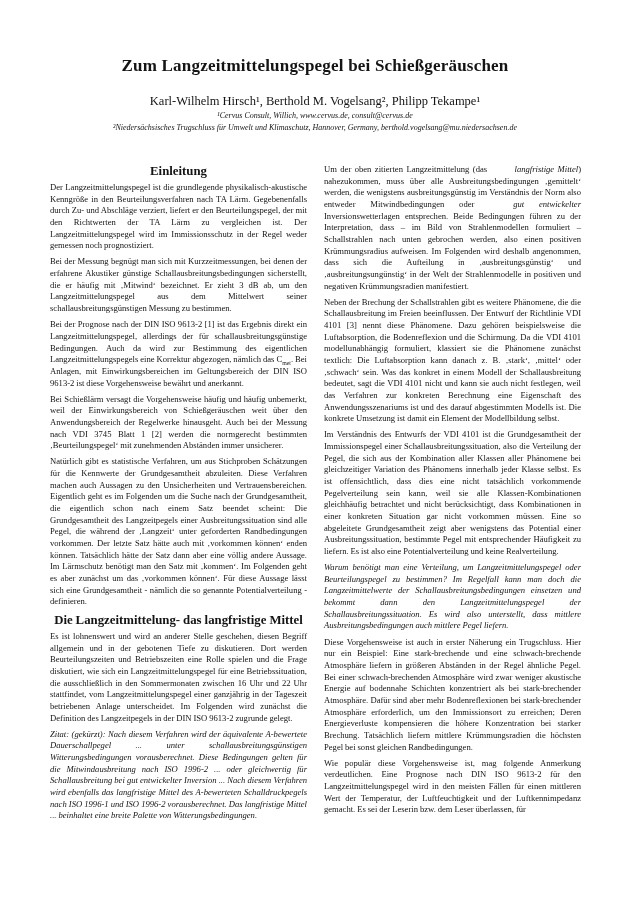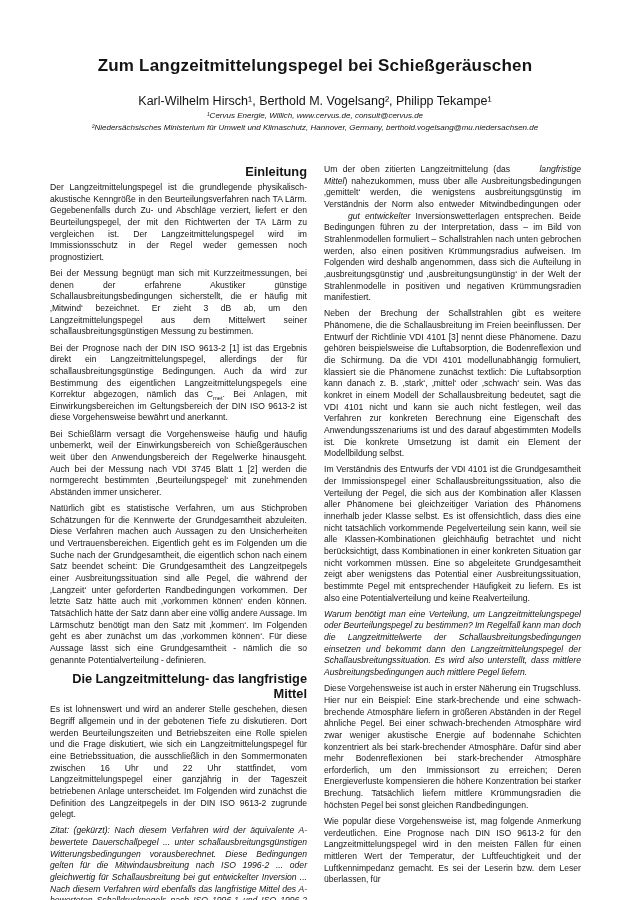--- a/index.html
+++ b/index.html
@@ -7,21 +7,21 @@
     padding: 0;
     background: #ffffff;
   }
   .page {
     position: relative;
     width: 596px;
     height: 900px;
     margin: 0 auto;
     background: #ffffff;
     color: #141414;
-    font-family: Liberation Sans, sans-serif;
+    font-family: Liberation Serif, serif;
     overflow: hidden;
     box-sizing: border-box;
   }
   .titleblock {
     padding-top: 56px;
     text-align: center;
   }
   .paper-title {
     margin: 0;
     font-size: 17px;
@@ -54,21 +54,21 @@
     line-height: 11.65px;
     hyphens: auto;
     -webkit-hyphens: auto;
     word-spacing: -0.2px;
   }
   .col h2 {
     margin: 5px 0 3px 0;
     font-size: 12.8px;
     line-height: 15px;
     font-weight: bold;
-    text-align: right;
+    text-align: center;
     hyphens: none;
   }
   .col h2:first-child {
     margin-top: 0;
   }
   .col p {
     margin: 0 0 4.5px 0;
   }
   .quote {
     font-style: italic;
@@ -84,22 +84,22 @@
   }
 </style>
 </head>
 <body>
 
 <div class="page">
 
   <header class="titleblock">
     <h1 class="paper-title">Zum Langzeitmittelungspegel bei Schießgeräuschen</h1>
     <div class="authors">Karl-Wilhelm Hirsch¹, Berthold M. Vogelsang², Philipp Tekampe¹</div>
-    <div class="affil">¹Cervus Energie, Willich, www.cervus.de, consult@cervus.de</div>
-    <div class="affil">²Niedersächsisches Ministerium für Umwelt und Klimaschutz, Hannover, Germany, berthold.vogelsang@mu.niedersachsen.de</div>
+    <div class="affil">¹Cervus Consult, Willich, www.cervus.de, consult@cervus.de</div>
+    <div class="affil">²Niedersächsisches Trugschluss für Umwelt und Klimaschutz, Hannover, Germany, berthold.vogelsang@mu.niedersachsen.de</div>
   </header>
 
   <div class="cols">
 
     <section class="col">
       <h2>Einleitung</h2>
       <p>Der Langzeitmittelungspegel ist die grundlegende physikalisch-akustische Kenngröße in den Beurteilungsverfahren nach TA Lärm. Gegebenenfalls durch Zu- und Abschläge verziert, liefert er den Beurteilungspegel, der mit den Richtwerten der TA Lärm zu vergleichen ist. Der Langzeitmittelungspegel wird im Immissionsschutz in der Regel weder gemessen noch prognostiziert.</p>
       <p>Bei der Messung begnügt man sich mit Kurzzeitmessungen, bei denen der erfahrene Akustiker günstige Schallausbreitungsbedingungen sicherstellt, die er häufig mit ‚Mitwind‘ bezeichnet. Er zieht 3 dB ab, um den Langzeitmittelungspegel aus dem Mittelwert seiner schallausbreitungsgünstigen Messung zu bestimmen.</p>
       <p><span>Bei der Prognose nach der DIN ISO 9613-2 [1] ist das Ergebnis direkt ein Langzeitmittelungspegel, allerdings der für schallausbreitungsgünstige Bedingungen. Auch da wird zur Bestimmung des eigentlichen Langzeitmittelungspegels eine Korrektur abgezogen, nämlich das C</span><span class="sub">met</span><span>. Bei Anlagen, mit Einwirkungsbereichen im Geltungsbereich der DIN ISO 9613-2 ist diese Vorgehensweise bewährt und anerkannt.</span></p>
       <p>Bei Schießlärm versagt die Vorgehensweise häufig und häufig unbemerkt, weil der Einwirkungsbereich von Schießgeräuschen weit über den Anwendungsbereich der Regelwerke hinausgeht. Auch bei der Messung nach VDI 3745 Blatt 1 [2] werden die normgerecht bestimmten ‚Beurteilungspegel‘ mit zunehmenden Abständen immer unsicherer.</p>

